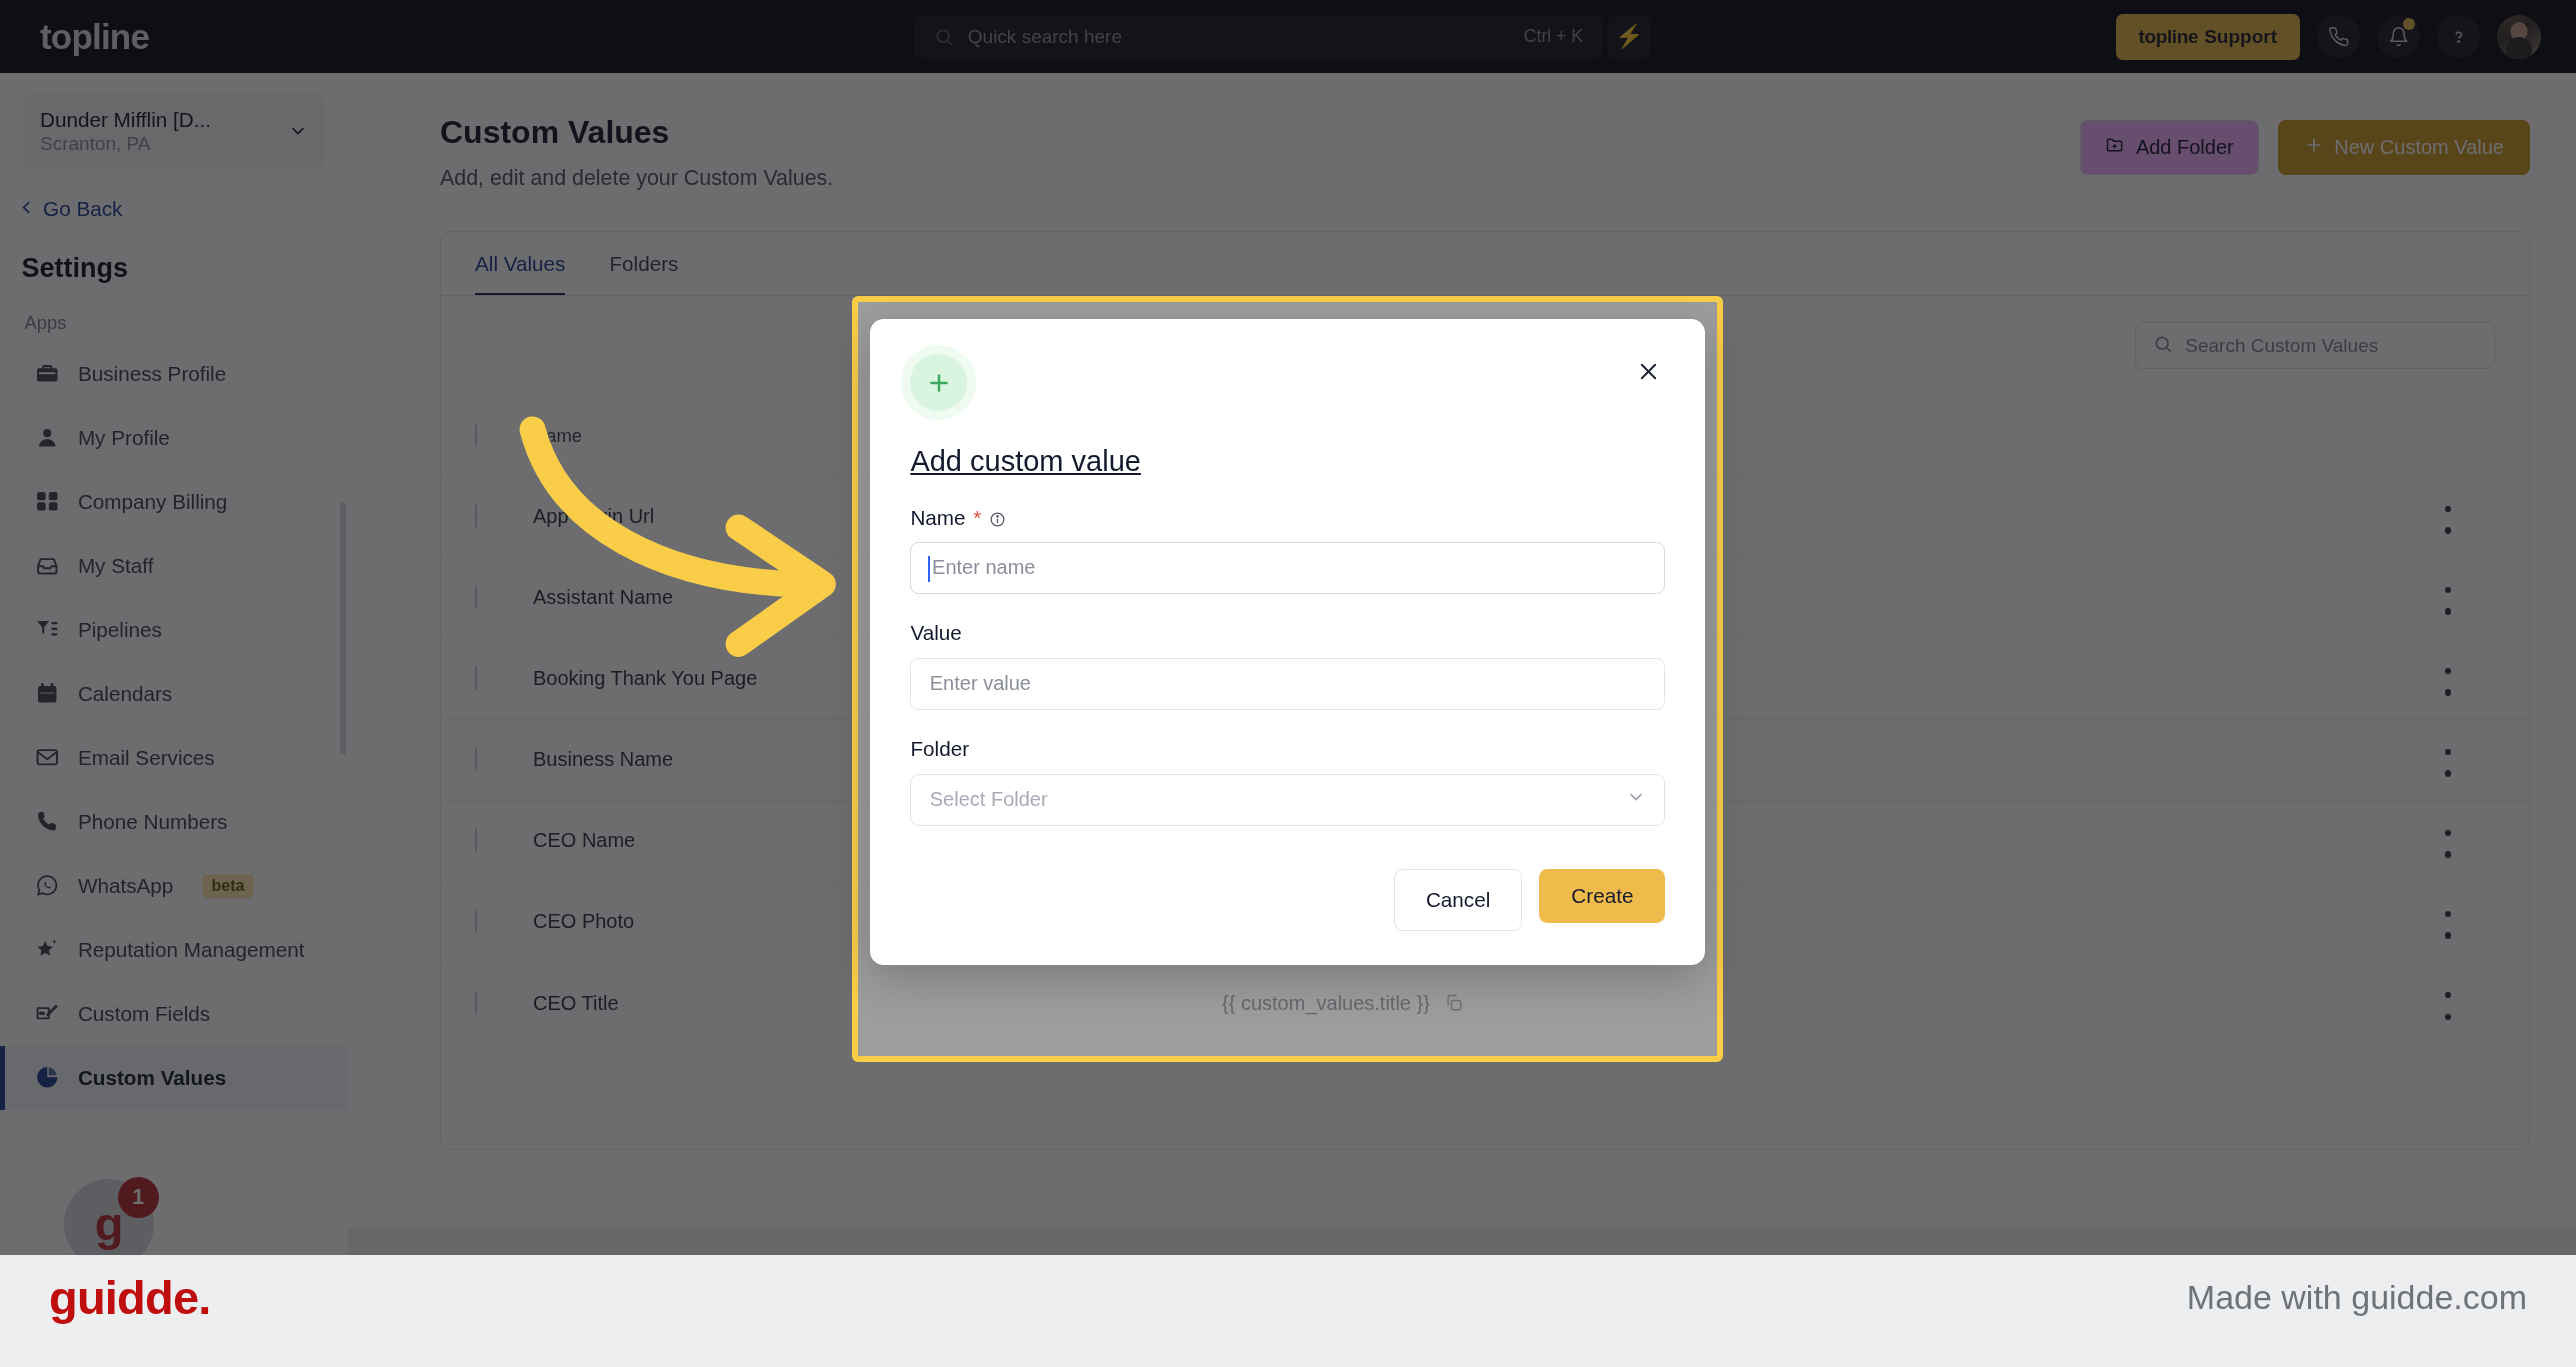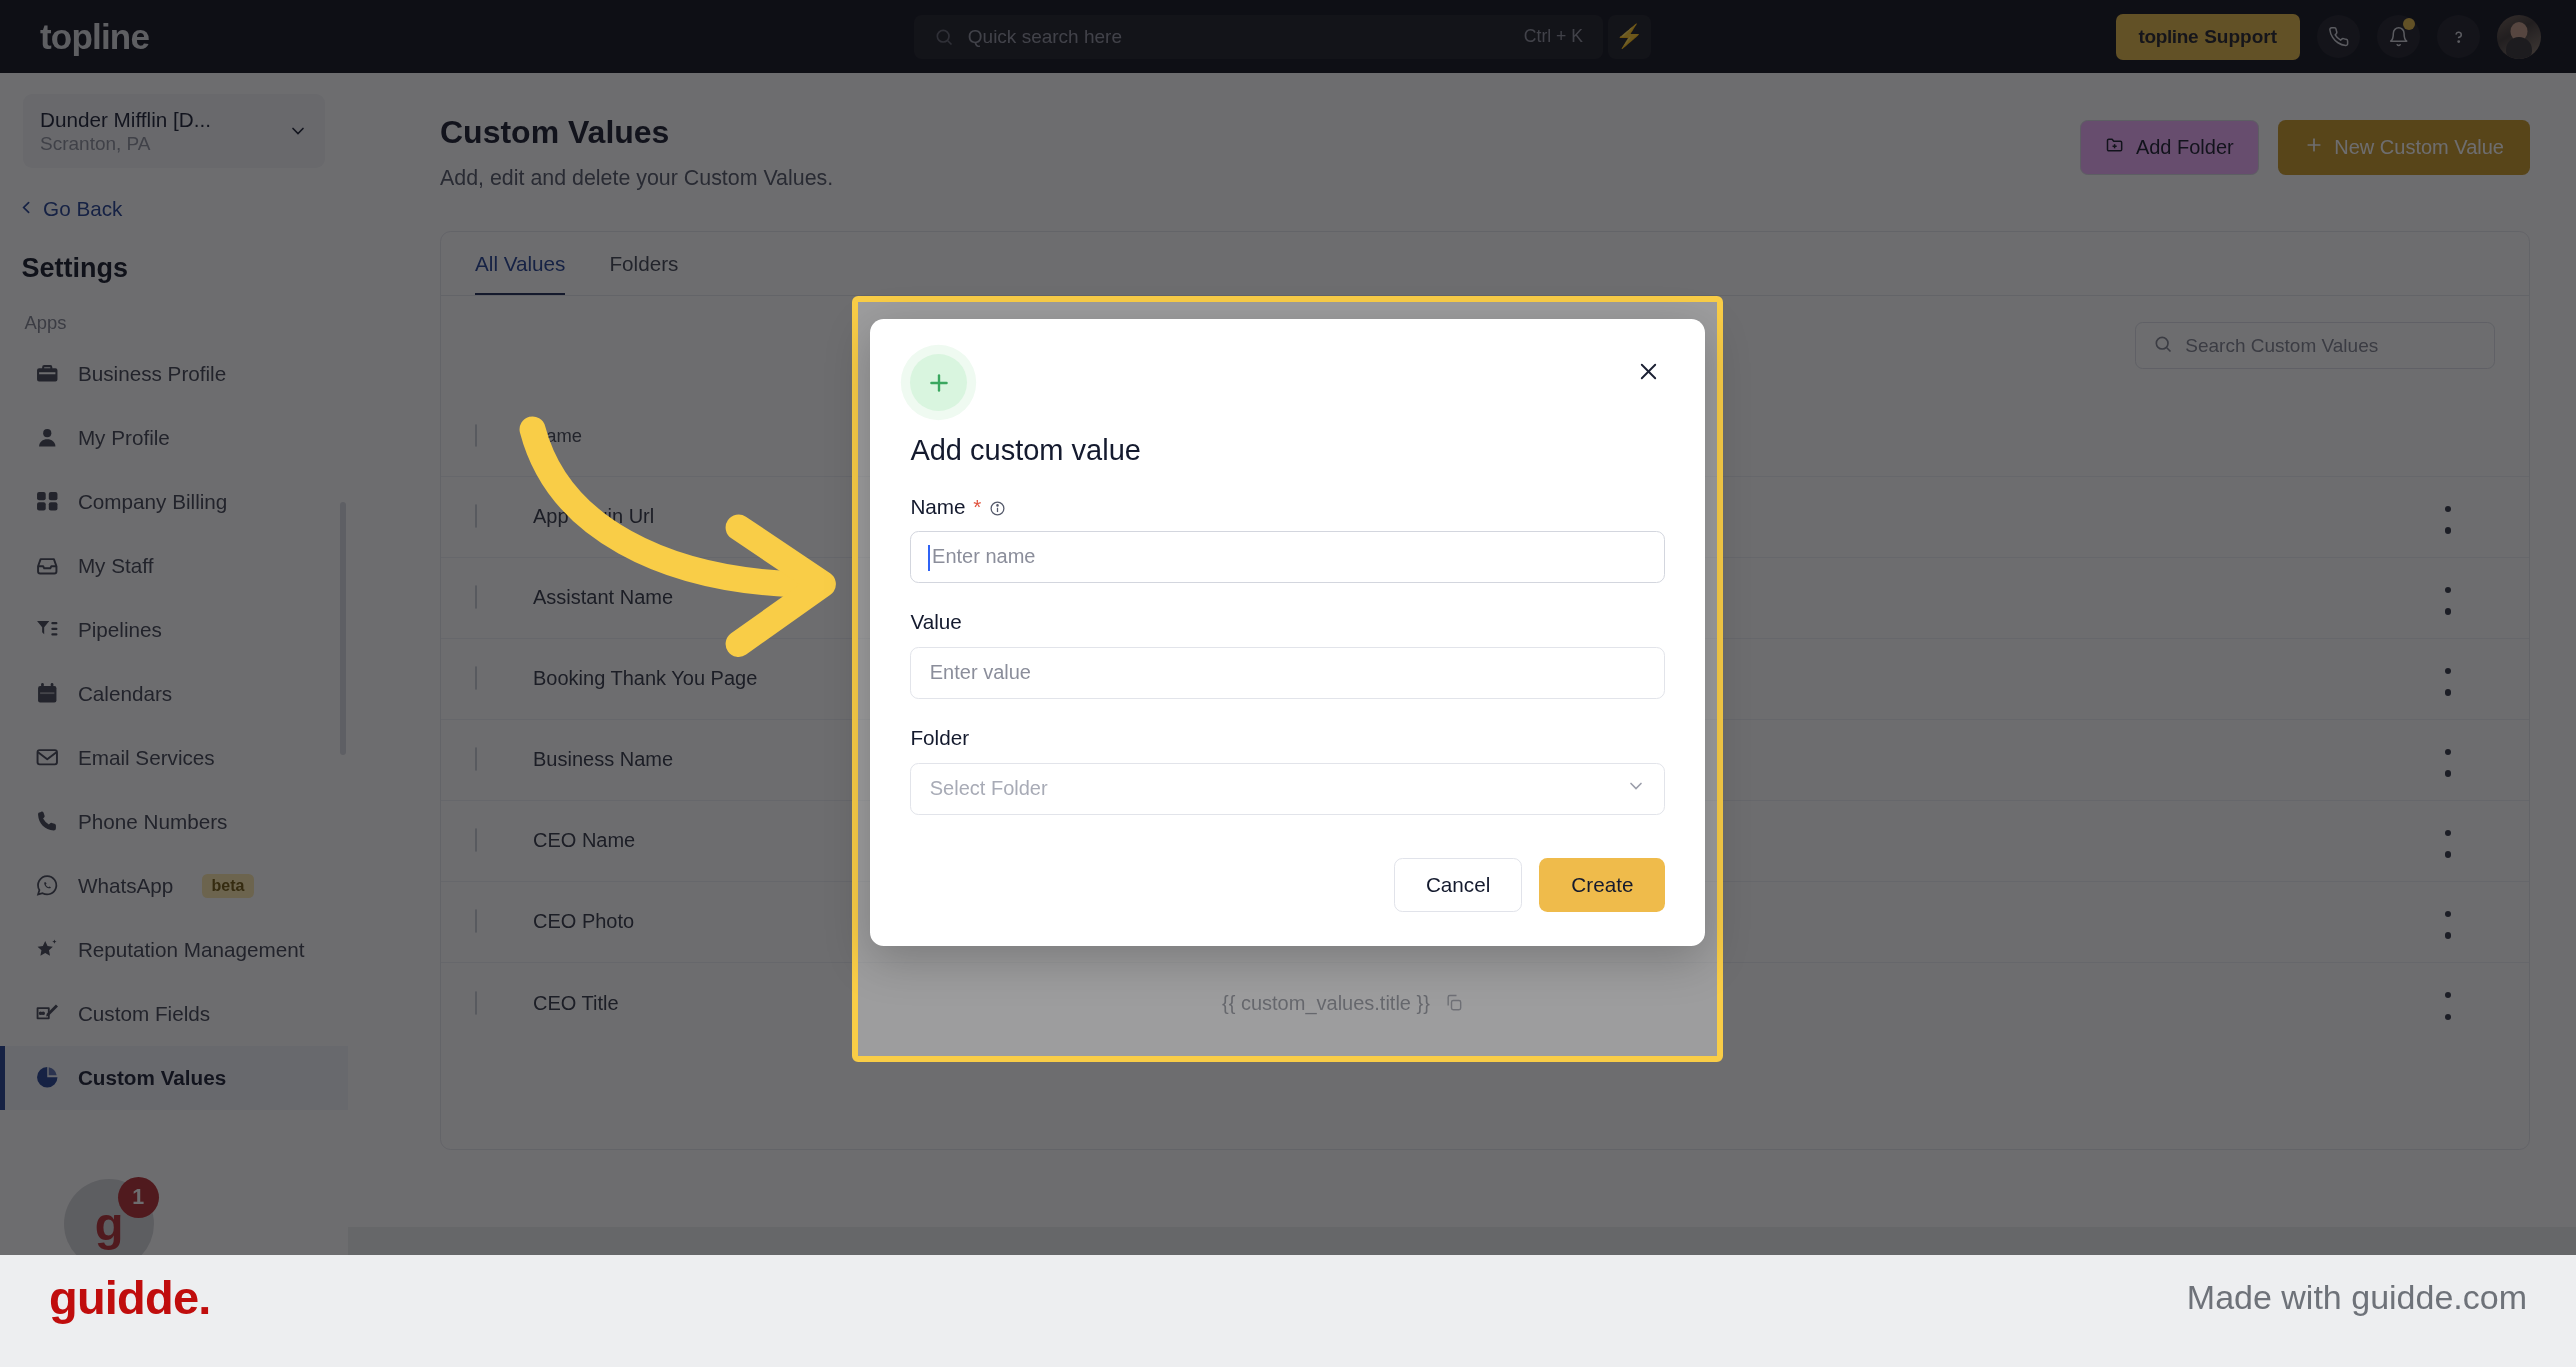--- a/index.html
+++ b/index.html
@@ -273,21 +273,21 @@
     box-shadow: 0 0 0 9.2px #effaf1;
   }
   .plus-circle svg { width: 26px; height: 26px; color: #3aa75f; }
   .close-x {
     width: 34px; height: 34px; cursor: pointer; color: #1b2033;
     display: flex; align-items: center; justify-content: center;
     background: none; border: none; padding: 0;
   }
   .close-x svg { width: 23px; height: 23px; }
   .modal-title {
-    margin-top: 23px; font-size: 29px; font-weight: 500; color: #141a2e;
+    margin-top: 34px; font-size: 29px; font-weight: 500; color: #141a2e; text-decoration: underline;
   }
   .field { margin-top: 27.6px; }
   .field-label {
     font-size: 20.7px; color: #141a2e;
     display: flex; align-items: center; gap: 7.7px;
   }
   .req { color: #e0543f; font-size: 20.7px; }
   .info-ico { width: 17px; height: 17px; color: #555a6b; }
   .input {
     margin-top: 12.3px; height: 52px; border: 1.1px solid #e2e4ea;
@@ -306,21 +306,21 @@
     margin-top: 12.3px; height: 52px; border: 1.1px solid #e2e4ea;
     border-radius: 8.4px; background: #fff;
     display: flex; align-items: center; justify-content: space-between;
     padding: 0 18.4px; font-size: 20px; color: #a8abb6; cursor: pointer;
   }
   .select svg { width: 20px; height: 20px; color: #9b9eaa; }
   .modal-actions {
     margin-top: 43px; display: flex; justify-content: flex-end; gap: 17px;
   }
   .btn-cancel {
-    height: 54px; padding: 4px 31px; border: 1.1px solid #e1e3ea;
+    height: 62px; padding: 4px 31px; border: 1.1px solid #e1e3ea;
     background: #fff; border-radius: 8.4px; font-size: 20.7px; color: #141a2e;
     cursor: pointer; font-family: inherit;
   }
   .btn-create {
     height: 54px; padding: 0 32px; border: none;
     background: #efbb4b; border-radius: 8.4px; font-size: 20.7px; color: #141a2e;
     cursor: pointer; font-family: inherit;
   }
 
   

